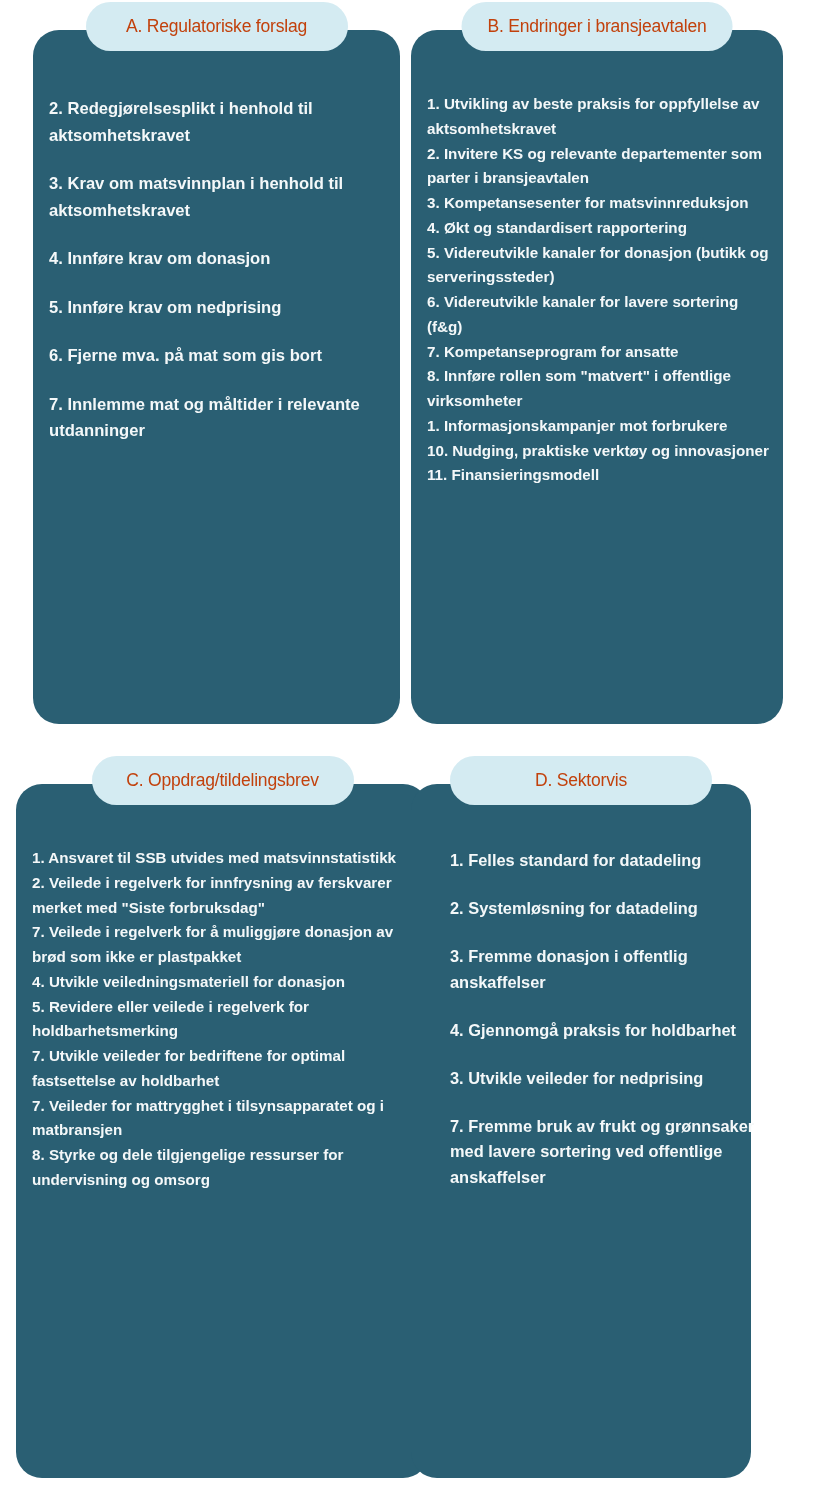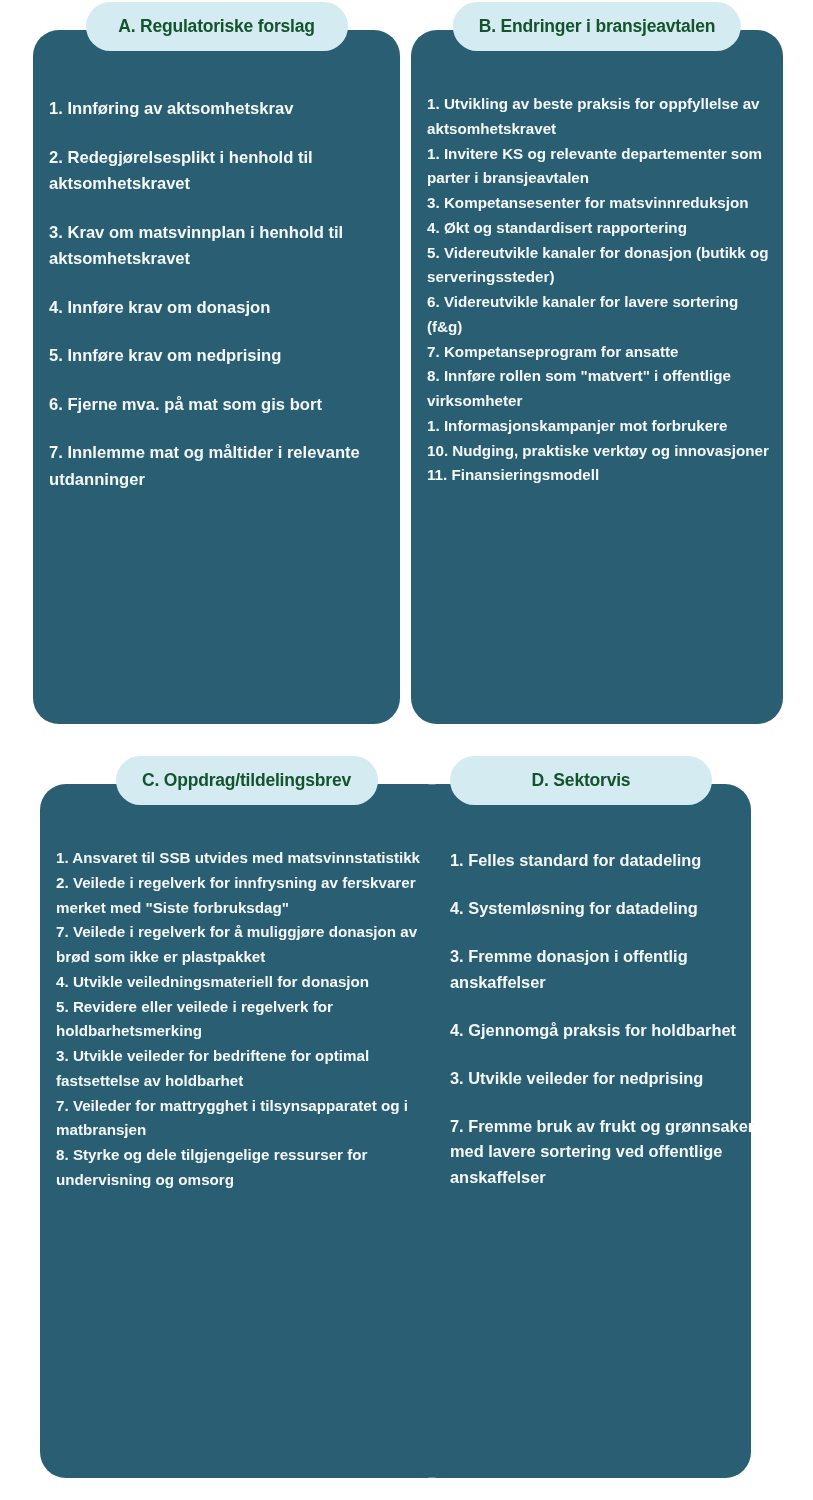--- a/index.html
+++ b/index.html
@@ -23,21 +23,21 @@
     box-sizing: border-box;
   }
 
   
   .panel {
     position: absolute;
     box-sizing: border-box;
   }
   .panel-a { left: 33px;  top: 30px;   width: 367px; height: 694px; }
   .panel-b { left: 411px; top: 30px;   width: 372px; height: 694px; padding-left: 40px; }
-  .panel-c { left: 40px;  top: 784px;  width: 413px; height: 694px; }
+  .panel-c { left: 16px;  top: 784px;  width: 413px; height: 694px; }
   .panel-d { left: 411px; top: 784px;  width: 340px; height: 694px; }
 
   .card {
     position: absolute;
     left: 0;
     top: 0;
     width: 100%;
     height: 100%;
     background: #2a5f73;
     border-radius: 26px;
@@ -53,22 +53,22 @@
     border-radius: 42px;
     padding: 14px 26px 15px 26px;
     min-width: 262px;
     text-align: center;
     box-sizing: border-box;
     z-index: 3;
   }
   .pill-text {
     display: block;
     font-size: 17.5px;
-    font-weight: bold;
-    color: #14532d;
+    font-weight: normal;
+    color: #c2410c;
     line-height: 1.15;
     letter-spacing: -0.2px;
     white-space: nowrap;
   }
 
   .card-body {
     position: absolute;
     left: 0;
     top: 0;
     width: 100%;
@@ -119,40 +119,39 @@
 
 <div class="board">
 
   <section class="panel panel-a style-a">
     <div class="card"></div>
     <div class="pill">
       <span class="pill-text">A. Regulatoriske forslag</span>
     </div>
     <div class="card-body">
       <ul class="items">
-        <li>1. Innføring av aktsomhetskrav</li>
         <li>2. Redegjørelsesplikt i henhold til aktsomhetskravet</li>
         <li>3. Krav om matsvinnplan i henhold til aktsomhetskravet</li>
         <li>4. Innføre krav om donasjon</li>
         <li>5. Innføre krav om nedprising</li>
         <li>6. Fjerne mva. på mat som gis bort</li>
         <li>7. Innlemme mat og måltider i relevante utdanninger</li>
       </ul>
     </div>
   </section>
 
   <section class="panel panel-b style-dense">
     <div class="card"></div>
     <div class="pill">
       <span class="pill-text">B. Endringer i bransjeavtalen</span>
     </div>
     <div class="card-body">
       <ul class="items">
         <li>1. Utvikling av beste praksis for oppfyllelse av aktsomhetskravet</li>
-        <li>1. Invitere KS og relevante departementer som parter i bransjeavtalen</li>
+        <li>2. Invitere KS og relevante departementer som parter i bransjeavtalen</li>
         <li>3. Kompetansesenter for matsvinnreduksjon</li>
         <li>4. Økt og standardisert rapportering</li>
         <li>5. Videreutvikle kanaler for donasjon (butikk og serveringssteder)</li>
         <li>6. Videreutvikle kanaler for lavere sortering (f&amp;g)</li>
         <li>7. Kompetanseprogram for ansatte</li>
         <li>8. Innføre rollen som "matvert" i offentlige virksomheter</li>
         <li>1. Informasjonskampanjer mot forbrukere</li>
         <li>10. Nudging, praktiske verktøy og innovasjoner</li>
         <li>11. Finansieringsmodell</li>
       </ul>
@@ -164,36 +163,36 @@
     <div class="pill">
       <span class="pill-text">C. Oppdrag/tildelingsbrev</span>
     </div>
     <div class="card-body">
       <ul class="items">
         <li>1. Ansvaret til SSB utvides med matsvinnstatistikk</li>
         <li>2. Veilede i regelverk for innfrysning av ferskvarer merket med "Siste forbruksdag"</li>
         <li>7. Veilede i regelverk for å muliggjøre donasjon av brød som ikke er plastpakket</li>
         <li>4. Utvikle veiledningsmateriell for donasjon</li>
         <li>5. Revidere eller veilede i regelverk for holdbarhetsmerking</li>
-        <li>3. Utvikle veileder for bedriftene for optimal fastsettelse av holdbarhet</li>
+        <li>7. Utvikle veileder for bedriftene for optimal fastsettelse av holdbarhet</li>
         <li>7. Veileder for mattrygghet i tilsynsapparatet og i matbransjen</li>
         <li>8. Styrke og dele tilgjengelige ressurser for undervisning og omsorg</li>
       </ul>
     </div>
   </section>
 
   <section class="panel panel-d style-d">
     <div class="card"></div>
     <div class="pill">
       <span class="pill-text">D. Sektorvis</span>
     </div>
     <div class="card-body">
       <ul class="items">
         <li>1. Felles standard for datadeling</li>
-        <li>4. Systemløsning for datadeling</li>
+        <li>2. Systemløsning for datadeling</li>
         <li>3. Fremme donasjon i offentlig anskaffelser</li>
         <li>4. Gjennomgå praksis for holdbarhet</li>
         <li>3. Utvikle veileder for nedprising</li>
         <li>7. Fremme bruk av frukt og grønnsaker med lavere sortering ved offentlige anskaffelser</li>
       </ul>
     </div>
   </section>
 
 </div>
 

